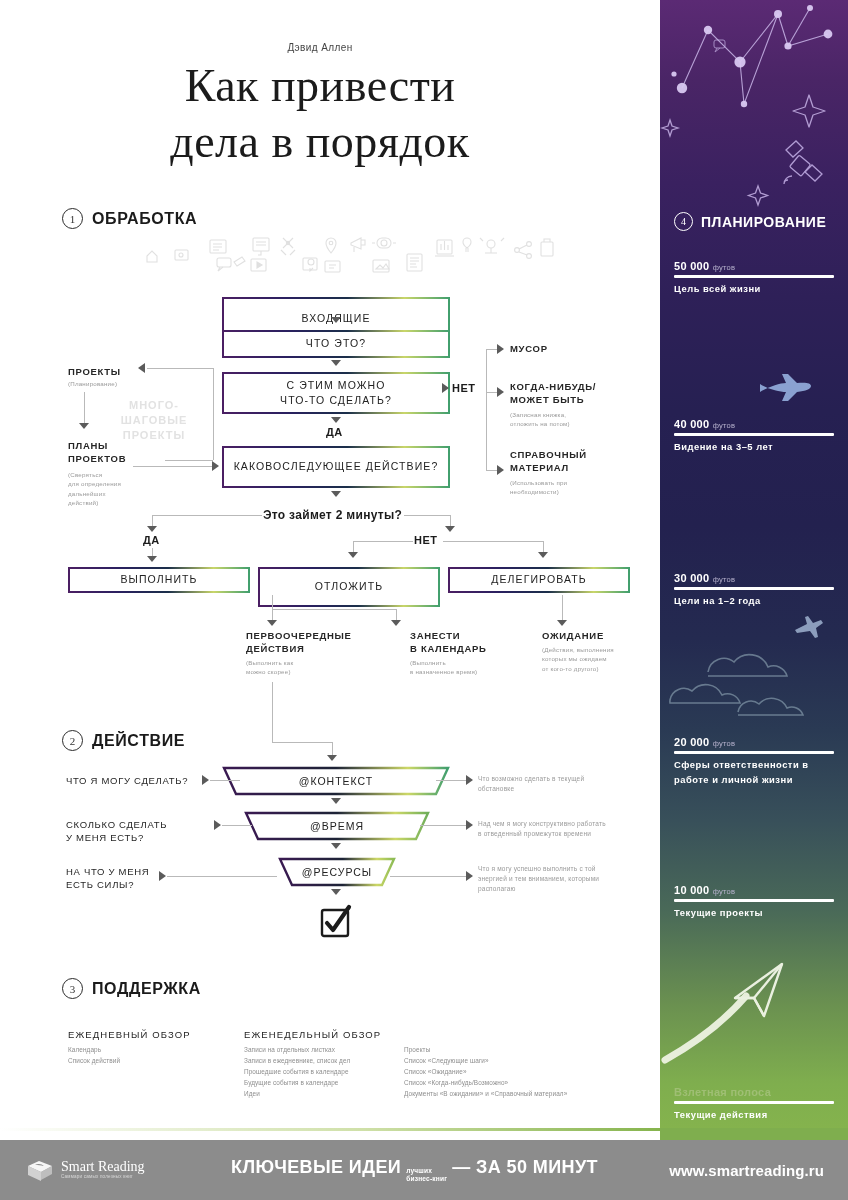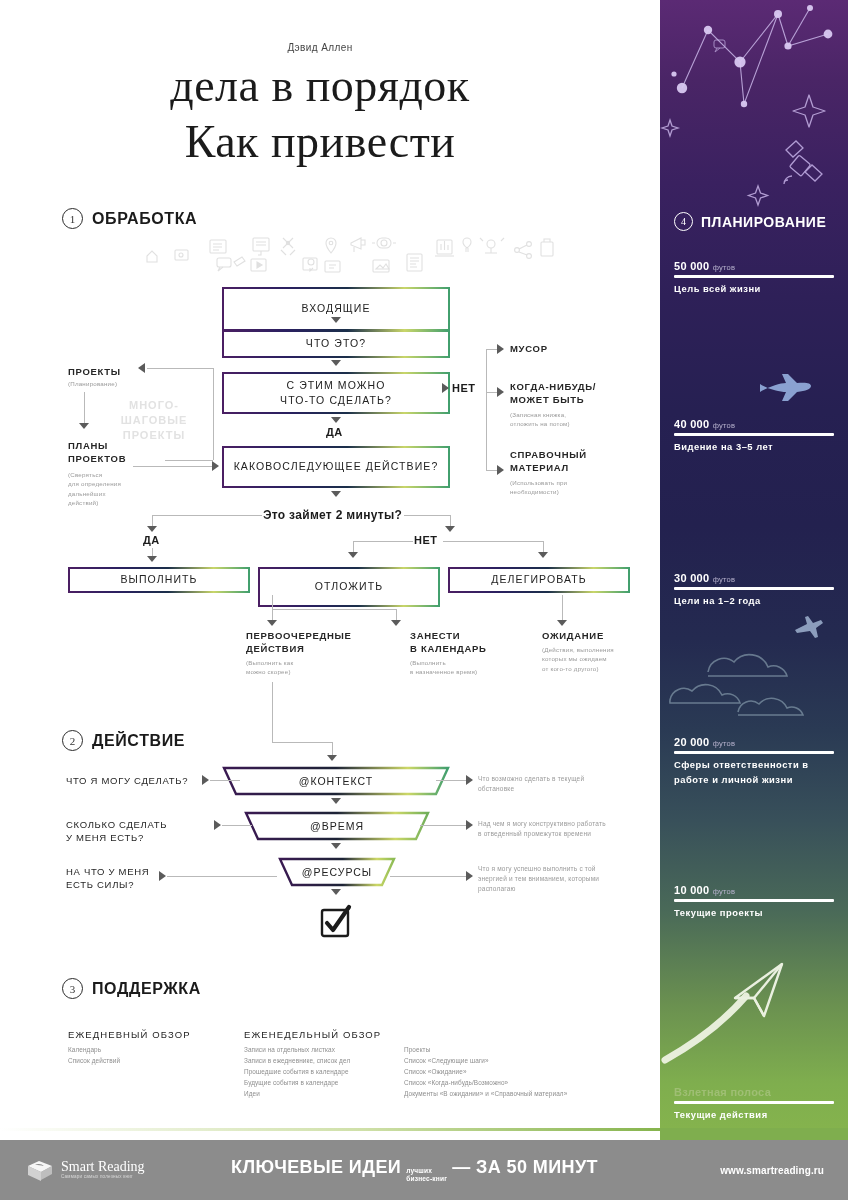--- a/index.html
+++ b/index.html
@@ -106,36 +106,36 @@
   .logo-wrap{display:flex;align-items:center;gap:7px;margin-left:26px;width:175px;}
   .logo-mark{width:28px;height:24px;flex:none;}
   .logo-txt{font-size:14px;color:#fff;line-height:1.05;
     font-family:"Liberation Serif",serif;}
   .logo-sub{font-size:4.6px;color:#d8d8d8;letter-spacing:.2px;display:block;
     font-family:"Liberation Sans",sans-serif;}
   .f-key{font-size:18px;font-weight:bold;color:#fff;letter-spacing:.4px;
     display:flex;align-items:baseline;gap:5px;}
   .f-small{font-size:6.6px;font-weight:bold;color:#fff;line-height:1.28;
     letter-spacing:.2px;}
-  .f-site{position:absolute;right:24px;font-size:10px;color:#fff;
+  .f-site{position:absolute;right:24px;font-size:15px;color:#fff;
     font-weight:bold;letter-spacing:.1px;}
   .gtop{position:absolute;left:660px;top:1128px;width:188px;height:12px;
     background:#7fae4e;}
 </style>
 </head>
 <body>
 
 <div id="page">
 
   <div id="main">
 
     <div class="author">Дэвид Аллен</div>
     <div class="title">
+      <span>Как привести</span>
       <span>дела в порядок</span>
-      <span>Как привести</span>
     </div>
 
     <div class="sec-head" style="left:62px;top:208px;">
       <div class="sec-num">1</div>
       <div class="sec-title">ОБРАБОТКА</div>
     </div>
 
     <svg id="iconstrip" viewBox="0 0 425 52">
       <g fill="none" stroke="#9a9a9a" stroke-width="1.1">
         <path d="M12 28 l5-5 5 5 v6 h-10z"></path>
@@ -181,21 +181,21 @@
           <path d="M348 13l-3-3M366 13l3-3"></path>
         <circle cx="382" cy="22" r="2.4"></circle>
           <circle cx="394" cy="16" r="2.4"></circle>
           <circle cx="394" cy="28" r="2.4"></circle>
         <path d="M384 21l8-4M384 24l8 3"></path>
         <rect x="406" y="14" width="12" height="14" rx="1"></rect>
           <path d="M409 14v-3h6v3"></path>
       </g>
     </svg>
 
-    <div class="fbox" style="left:222px;top:287px;width:228px;height:44px;">ВХОДЯЩИЕ</div>
+    <div class="fbox" style="left:222px;top:297px;width:228px;height:44px;">ВХОДЯЩИЕ</div>
 
     <div class="arw arw-d" style="left:331px;top:317px;"></div>
 
     <div class="fbox" style="left:222px;top:330px;width:228px;height:28px;">ЧТО ЭТО?</div>
 
     <div class="arw arw-d" style="left:331px;top:360px;"></div>
 
     <div class="fbox" style="left:222px;top:372px;width:228px;height:42px;flex-direction:column;">
       <span>С ЭТИМ МОЖНО</span>
       <span>ЧТО-ТО СДЕЛАТЬ?</span>

